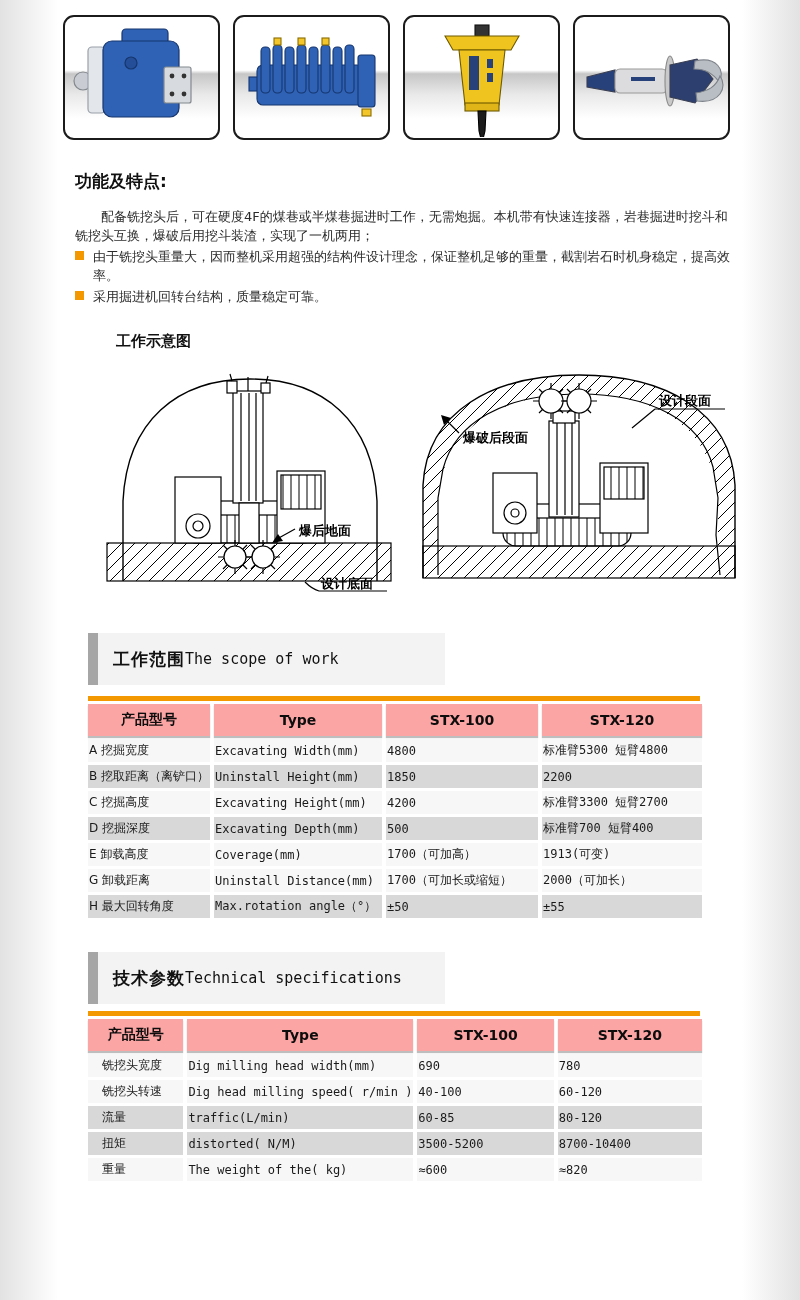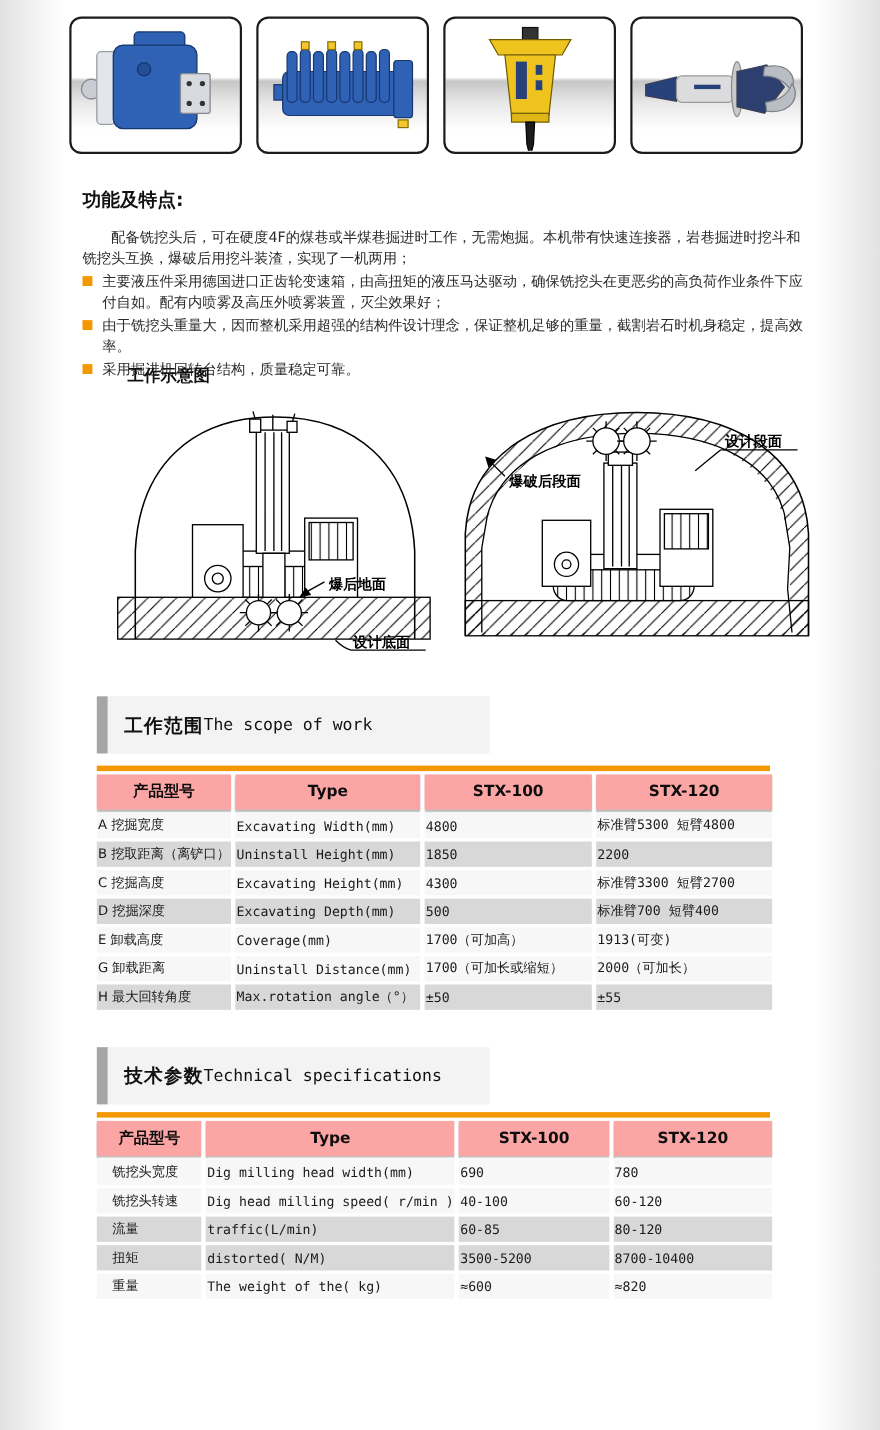--- a/index.html
+++ b/index.html
@@ -124,21 +124,21 @@
         <path d="M120,82 C143,85 151,68 143,57 C139,68 131,72 119,74 Z" fill="#b9bec4" stroke="#7d828a"></path>
       </g>
     </svg>
   </div>
 </div>
 
 <div class="features">
   <h1>功能及特点:</h1>
   <p class="intro">配备铣挖头后，可在硬度4F的煤巷或半煤巷掘进时工作，无需炮掘。本机带有快速连接器，岩巷掘进时挖斗和铣挖头互换，爆破后用挖斗装渣，实现了一机两用；</p>
   <ul>
-    <li><span class="sq"></span><span>主要液压件采用德国进口正齿轮变速箱，由高扭矩的液压马达驱动，确保铣挖头在更恶劣的高负荷作业条件下应付自如。配有内喷雾及高压外喷雾装置，灭尘效果好；</span></li>
+    <li><span class="sq"></span></li>
     <li><span class="sq"></span><span>由于铣挖头重量大，因而整机采用超强的结构件设计理念，保证整机足够的重量，截割岩石时机身稳定，提高效率。</span></li>
     <li><span class="sq"></span><span>采用掘进机回转台结构，质量稳定可靠。</span></li>
   </ul>
 </div>
 
 <div class="diagram-heading">工作示意图</div>
 
 <svg class="diagrams" width="700" height="247" viewBox="0 0 700 247">
   <defs>
     <pattern id="hx" width="13" height="13" patternUnits="userSpaceOnUse">
@@ -245,21 +245,21 @@
         </tr>
         <tr class="dark">
           <td>B 挖取距离（离铲口）</td>
           <td class="mono">Uninstall Height(mm)</td>
           <td class="mono">1850</td>
           <td class="mono">2200</td>
         </tr>
         <tr class="light">
           <td>C 挖掘高度</td>
           <td class="mono">Excavating Height(mm)</td>
-          <td class="mono">4300</td>
+          <td class="mono">4200</td>
           <td class="mono">标准臂3300  短臂2700</td>
         </tr>
         <tr class="dark">
           <td>D 挖掘深度</td>
           <td class="mono">Excavating Depth(mm)</td>
           <td class="mono">500</td>
           <td class="mono">标准臂700  短臂400</td>
         </tr>
         <tr class="light">
           <td>E 卸载高度</td>

